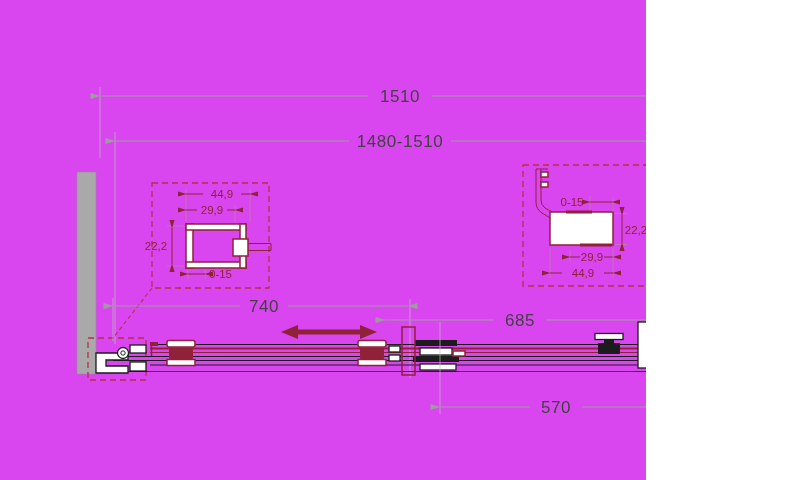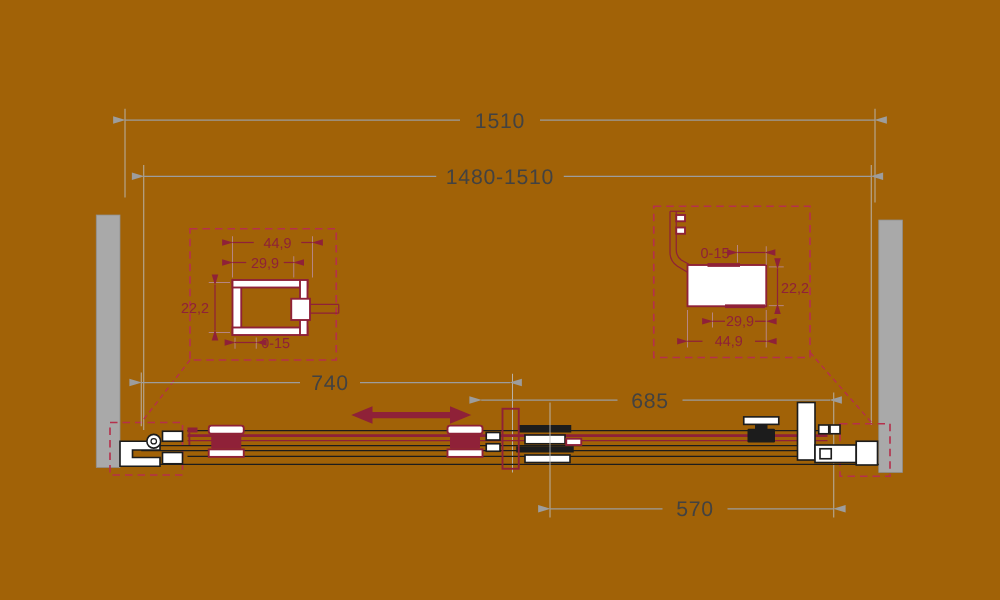--- a/index.html
+++ b/index.html
@@ -1,16 +1,16 @@
 <!DOCTYPE html>
 <html><head>
 <meta charset="utf-8">
 <style>
   html,body { margin:0; padding:0; background:#ffffff; }
-  .stage { width:800px; height:480px; position:relative; background:#a16207;
+  .stage { width:646px; height:480px; position:relative; background:#d946ef;
            font-family:"Liberation Sans", sans-serif; overflow:hidden; }
   svg text { font-family:"Liberation Sans", sans-serif; }
   .t-lg { font-size:17px; fill:#424242; letter-spacing:0.6px; }
   .t-sm { font-size:11.5px; fill:#8f2138; }
   .g-line { stroke:#9d9d9d; stroke-width:1; fill:none; }
   .g-thin { stroke:#bdbdbd; stroke-width:0.7; fill:none; }
   .m-ext  { stroke:#b98a95; stroke-width:0.7; fill:none; }
   .m-line { stroke:#8f2138; stroke-width:1; fill:none; }
   .m-prof { stroke:#8f2138; stroke-width:1.5; fill:#ffffff; }
   .blk    { stroke:#1c1c1c; stroke-width:1; fill:none; }

